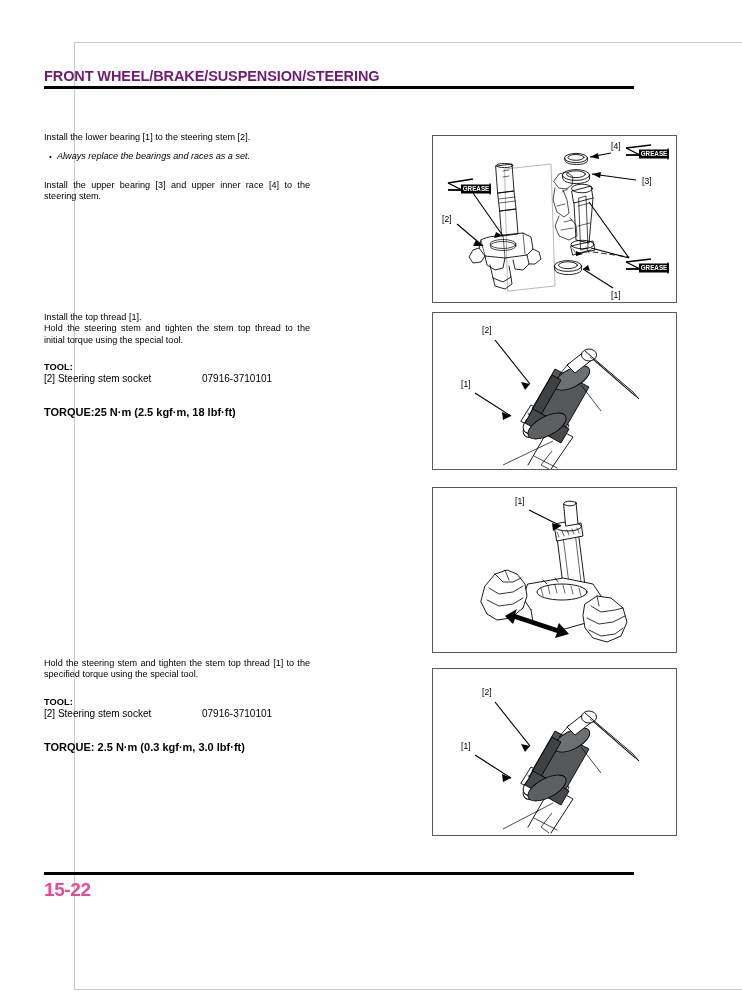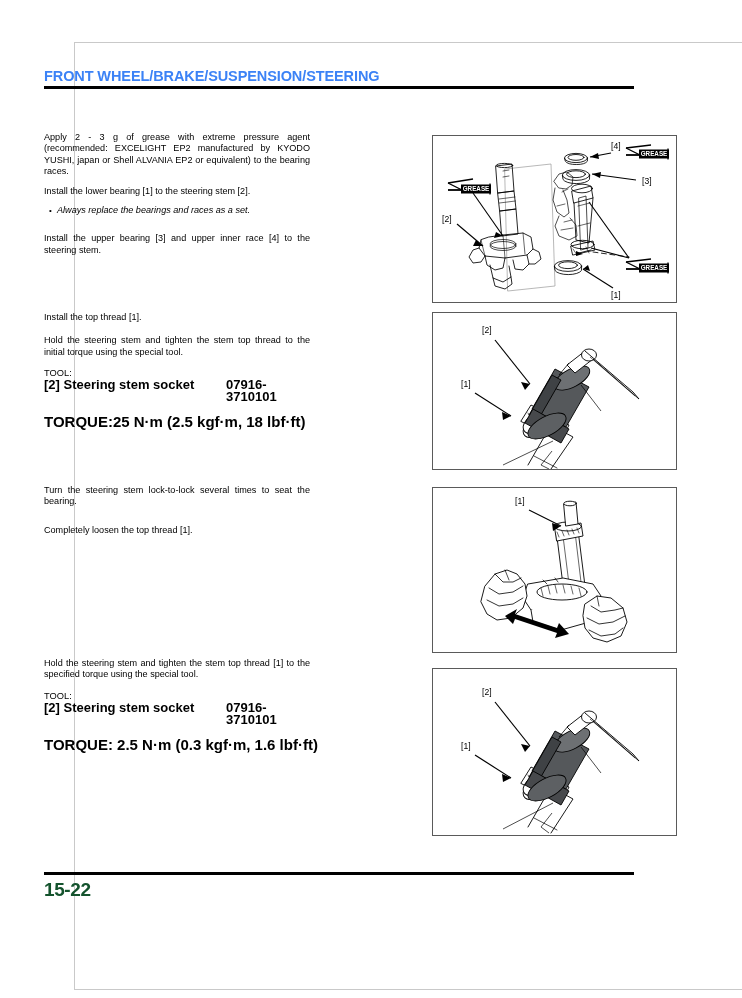--- a/index.html
+++ b/index.html
@@ -28,21 +28,21 @@
   
   #page-header {
     position: absolute;
     left: 44px; top: 68px;
     width: 590px;
   }
   #page-title {
     font-size: 14.5px;
     font-weight: bold;
     letter-spacing: -0.1px;
-    color: #3b82f6;
+    color: #701a75;
     line-height: 17px;
     white-space: nowrap;
   }
   #title-rule {
     margin-top: 1px;
     height: 3px;
     background: #000;
     width: 590px;
   }
 
@@ -59,54 +59,53 @@
     width: 266px;
     font-size: 9.1px;
     line-height: 11.4px;
     color: #000;
   }
   .para {
     text-align: justify;
     margin-bottom: 8px;
   }
   .para:last-child { margin-bottom: 0; margin-top: 17px; }
-  .para.tight { margin-bottom: 12px; }
+  .para.tight { margin-bottom: 0; }
   .bullet {
     display: flex;
     margin-bottom: 8px;
   }
   .bullet .dot {
     width: 13px;
     flex: 0 0 13px;
     text-align: center;
     font-size: 8px;
     line-height: 11.4px;
   }
   .bullet .btxt { flex: 1 1 auto; font-style: italic; }
 
   .tool-head {
-    font-weight: normal;
+    font-weight: bold;
     font-size: 9.3px;
     line-height: 12px;
-    margin-top: 9px;
+    margin-top: 15px;
   }
   .tool-line {
-    font-weight: bold;
-    font-size: 13px;
+    font-weight: normal;
+    font-size: 10px;
     line-height: 12px;
     display: flex;
-    gap: 24px;
   }
   .tool-line .tname { width: 158px; flex: 0 0 158px; }
   .tool-line .tnum  { flex: 1 1 auto; }
   .torque-line {
     font-weight: bold;
-    font-size: 15px;
+    font-size: 11px;
     line-height: 12px;
-    margin-top: 13px;
+    margin-top: 21px;
     white-space: nowrap;
   }
 
   
   .fig {
     position: absolute;
     left: 388px;
     border: 1px solid #5a5a5a;
     background: #fff;
     box-sizing: border-box;
@@ -129,37 +128,36 @@
   #footer-rule {
     height: 2.5px;
     background: #000;
     width: 590px;
   }
   #page-number {
     margin-top: 4px;
     font-size: 19px;
     font-weight: bold;
     letter-spacing: -0.4px;
-    color: #14532d;
+    color: #ec4899;
   }
 </style>
 </head>
 <body>
 
 <div id="page-sheet"></div>
 
 <div id="page-header">
   <div id="page-title">FRONT WHEEL/BRAKE/SUSPENSION/STEERING</div>
   <div id="title-rule"></div>
 </div>
 
 <div class="row" style="top:132px;height:172px;">
 
   <div class="row-text">
-    <div class="para">Apply 2 - 3 g of grease with extreme pressure agent (recommended: EXCELIGHT EP2 manufactured by KYODO YUSHI, japan or Shell ALVANIA EP2 or equivalent) to the bearing races.</div>
     <div class="para">Install the lower bearing [1] to the steering stem [2].</div>
     <div class="bullet">
       <span class="dot">•</span>
       <span class="btxt">Always replace the bearings and races as a set.</span>
     </div>
     <div class="para">Install the upper bearing [3] and upper inner race [4] to the steering stem.</div>
   </div>
 
   <div class="fig" style="top:3px;width:245px;height:168px;">
     <svg width="243" height="166" viewBox="0 0 243 166">
@@ -354,24 +352,20 @@
       </g>
 
       <text class="lbl" x="49" y="20">[2]</text>
       <text class="lbl" x="28" y="74">[1]</text>
     </svg>
   </div>
 </div>
 
 <div class="row" style="top:485px;height:170px;">
 
-  <div class="row-text">
-    <div class="para">Turn the steering stem lock-to-lock several times to seat the bearing.</div>
-    <div class="para">Completely loosen the top thread [1].</div>
-  </div>
 
   <div class="fig" style="top:2px;width:245px;height:166px;">
     <svg width="243" height="164" viewBox="0 0 243 164">
       <g fill="none" stroke="#000" stroke-width="0.9" stroke-linejoin="round" stroke-linecap="round">
 
         <path d="M124 46 L145 42 L152 98 L131 102 Z" fill="#fff"></path>
         <path d="M130 48 L136 96" stroke-width="0.6"></path>
         <path d="M142 44 L148 94" stroke-width="0.6"></path>
 
         <path d="M122 40 L148 35 L150 48 L124 53 Z" fill="#fff"></path>
@@ -427,21 +421,21 @@
 
 <div class="row" style="top:658px;height:182px;">
 
   <div class="row-text">
     <div class="para">Hold the steering stem and tighten the stem top thread [1] to the specified torque using the special tool.</div>
     <div class="tool-head">TOOL:</div>
     <div class="tool-line">
       <span class="tname">[2] Steering stem socket</span>
       <span class="tnum">07916-3710101</span>
     </div>
-    <div class="torque-line">TORQUE: 2.5 N·m (0.3 kgf·m, 1.6 lbf·ft)</div>
+    <div class="torque-line">TORQUE: 2.5 N·m (0.3 kgf·m, 3.0 lbf·ft)</div>
   </div>
 
   <div class="fig" style="top:10px;width:245px;height:168px;">
     <svg width="243" height="166" viewBox="0 0 243 166">
       <g fill="none" stroke="#000" stroke-width="0.9" stroke-linejoin="round" stroke-linecap="round">
         <path d="M95 158 L118 118 L140 130 L118 164"></path>
         <path d="M101 149 L124 161" stroke-width="0.7"></path>
 
         <path d="M88 114 L98 98 L136 118 L128 134 Z" fill="#fff"></path>
         <ellipse cx="112" cy="116" rx="24" ry="11" transform="rotate(-28 112 116)" fill="#fff"></ellipse>

